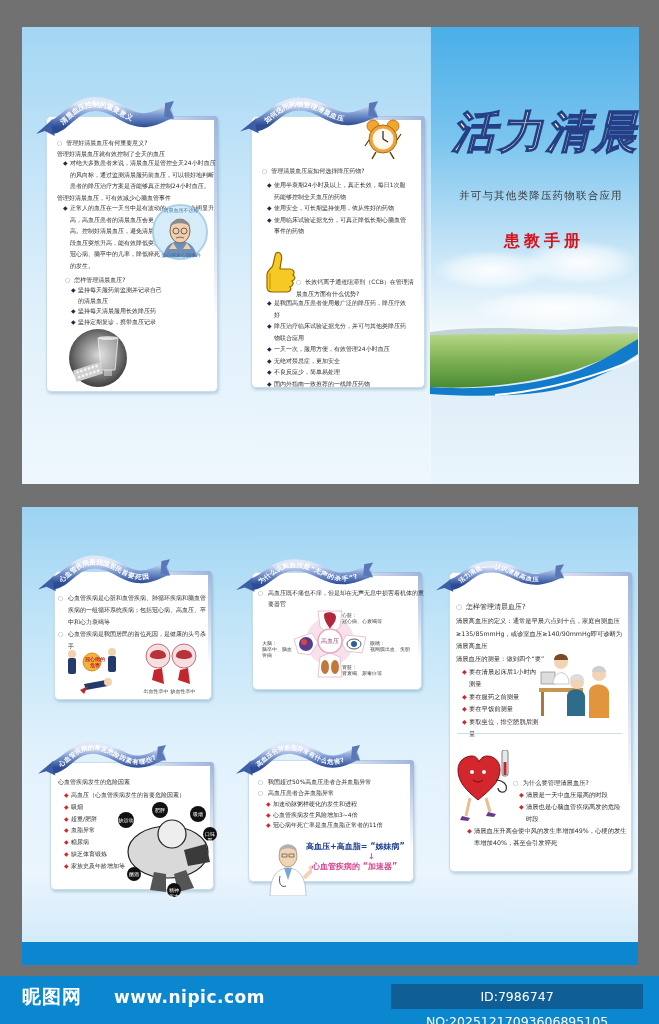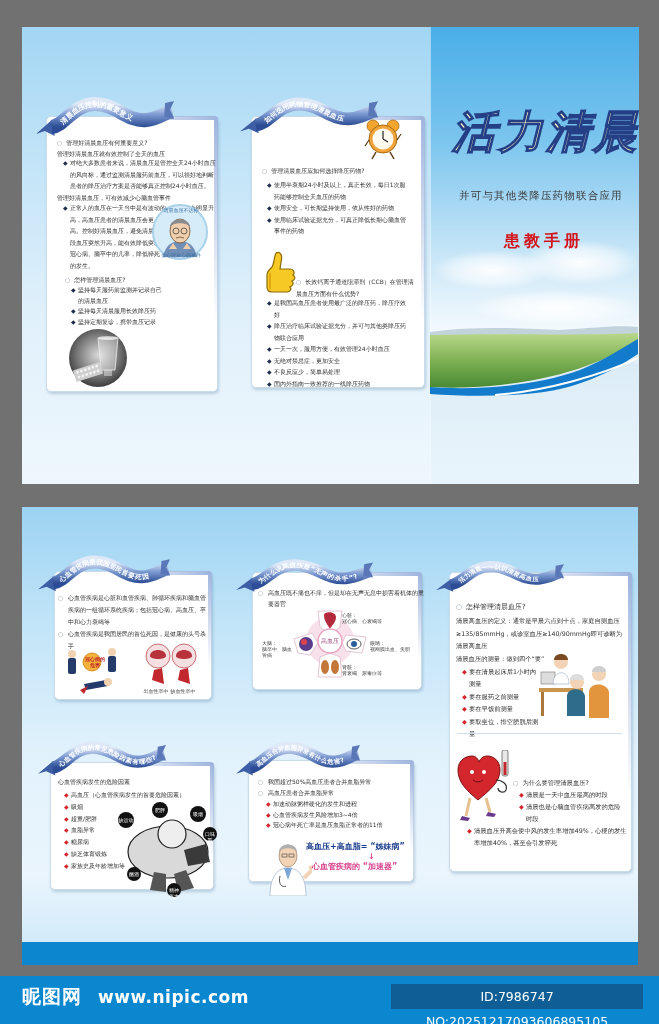--- a/index.html
+++ b/index.html
@@ -32,21 +32,21 @@
   .fB{float:right;clear:right;width:54px;height:52px;}
   .cover-title{left:452px;top:108px;font-family:Liberation Serif, serif;font-style:italic;font-size:44px;line-height:50px;color:#fef9c3;
                -webkit-text-stroke:1.2px #253f86;letter-spacing:3px;font-weight:bold;}
   .cover-sub{left:459px;top:188px;font-size:10.5px;line-height:14px;color:#3a3a3a;letter-spacing:1.2px;}
   .cover-book{left:484px;top:228px;font-size:16px;line-height:26px;color:#d3141c;font-weight:bold;letter-spacing:4px;margin-left:20px;}
   .formula{font-size:8px;font-weight:bold;color:#1d3f8f;line-height:12px;}
   .accel{font-size:8px;font-weight:bold;color:#d9468f;line-height:12px;}
   .tiny{font-size:5px;line-height:6px;color:#444;}
   .footer{left:0;top:976px;width:659px;height:48px;background:#0b87d0;}
   .logo{left:22px;top:981px;font-size:19px;line-height:30px;font-weight:bold;color:#fff;letter-spacing:1px;}
-  .url{left:98px;top:982px;font-size:17px;line-height:30px;font-weight:bold;color:#fff;letter-spacing:.5px;}
+  .url{left:114px;top:982px;font-size:17px;line-height:30px;font-weight:bold;color:#fff;letter-spacing:.5px;}
   .idbox{left:391px;top:984px;width:252px;height:25px;background:#0f5e96;color:#fff;font-size:12.5px;line-height:25px;text-align:center;}
 </style>
 </head>
 <body>
 
 <svg width="0" height="0" style="position:absolute">
   <defs>
     <linearGradient id="rbGrad" x1="0" y1="0" x2="0" y2="1">
       <stop offset="0" stop-color="#dfe8f7"></stop>
       <stop offset="0.45" stop-color="#7e9bd2"></stop>

